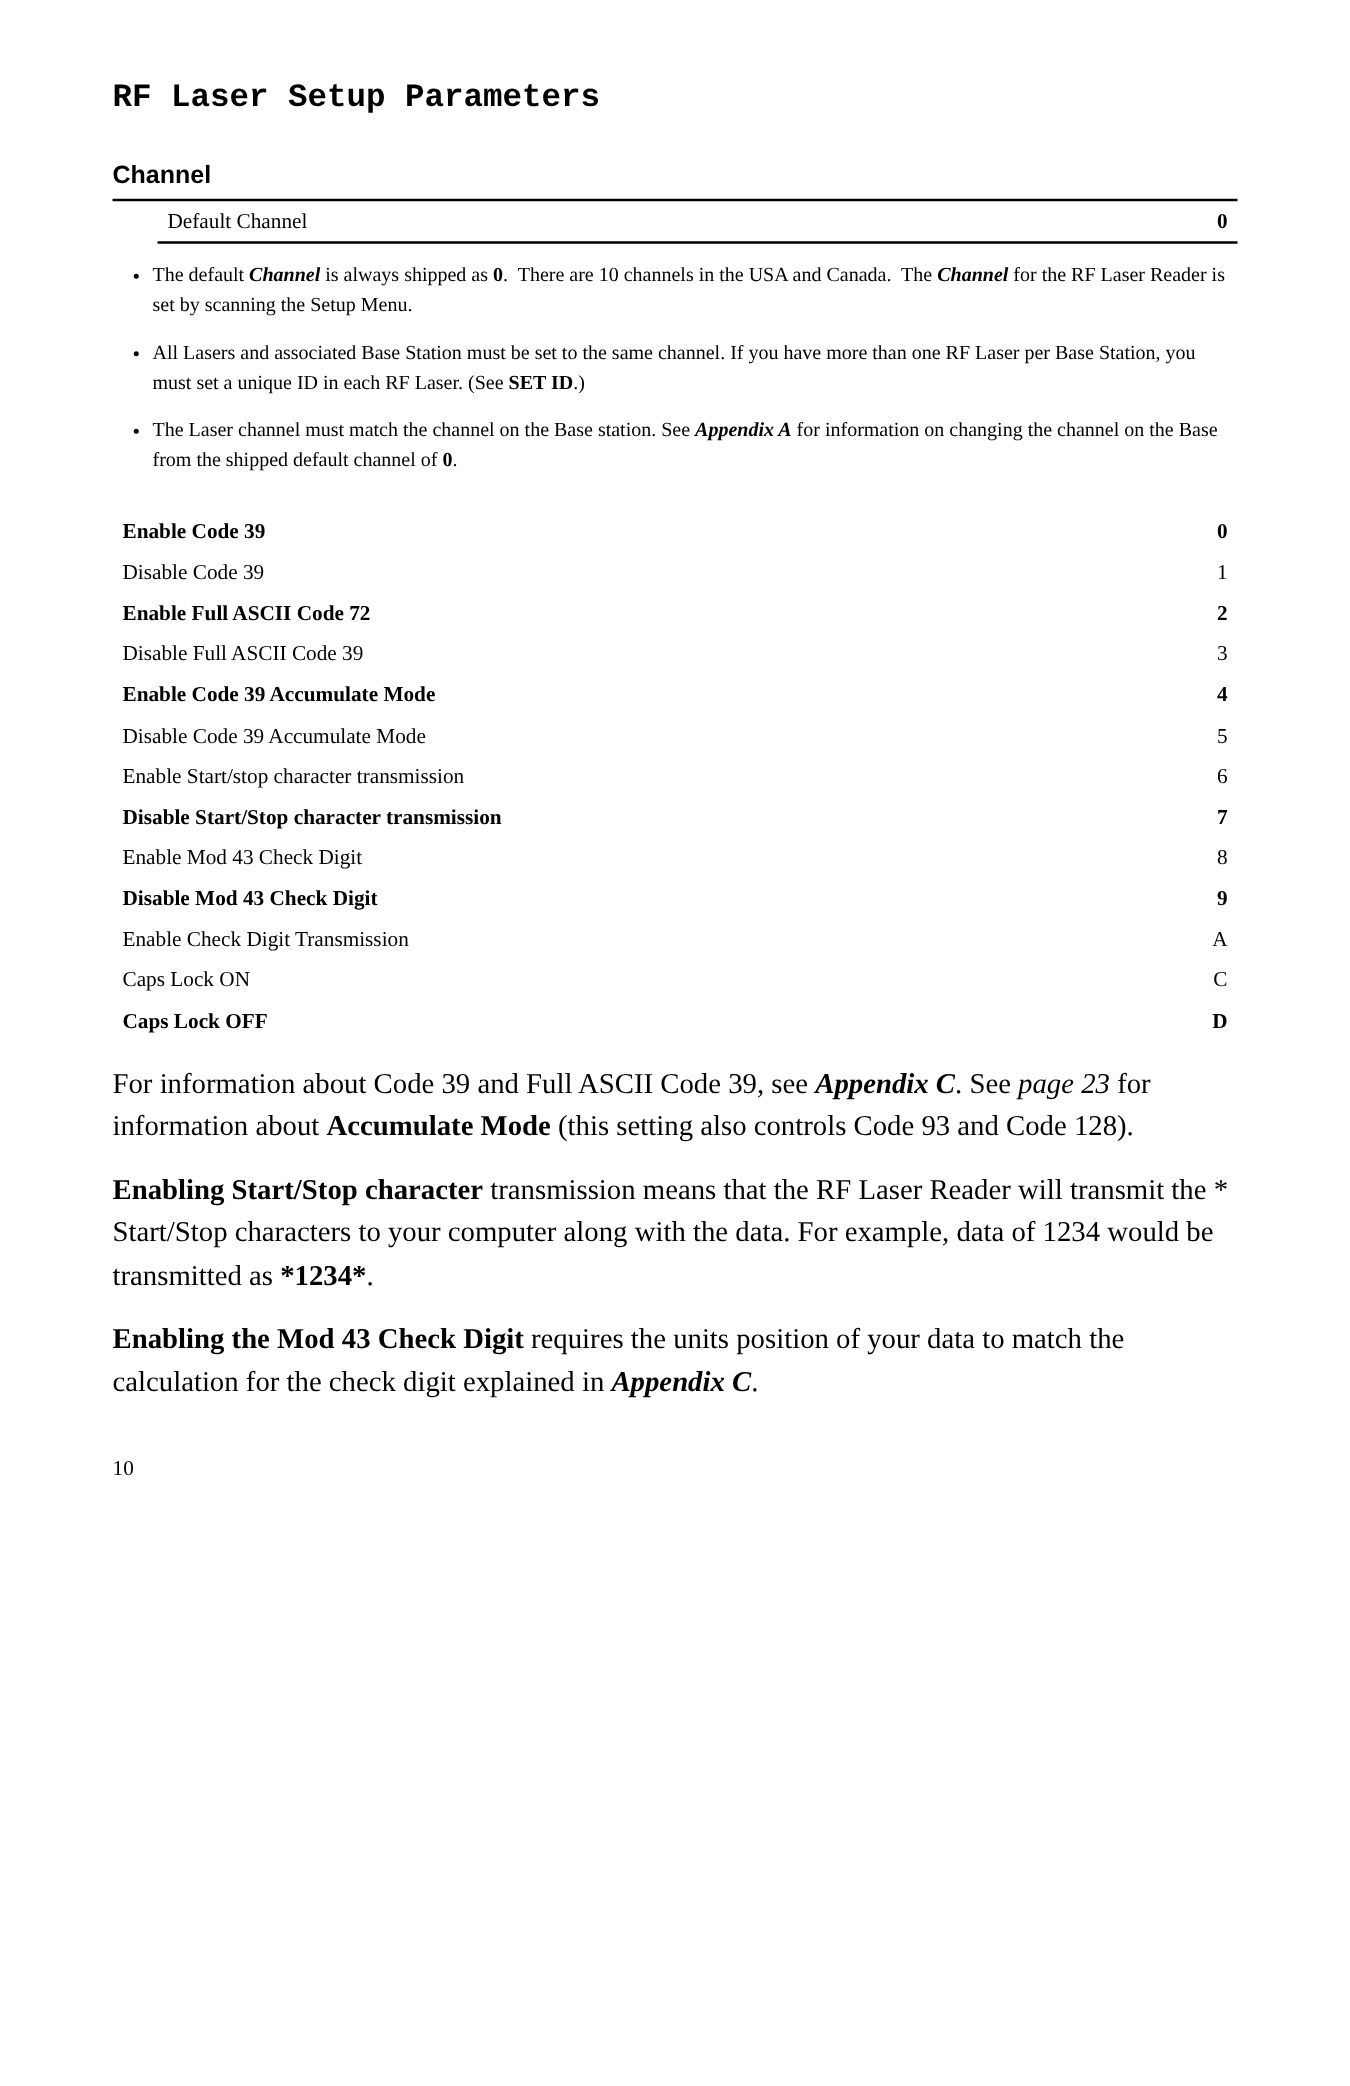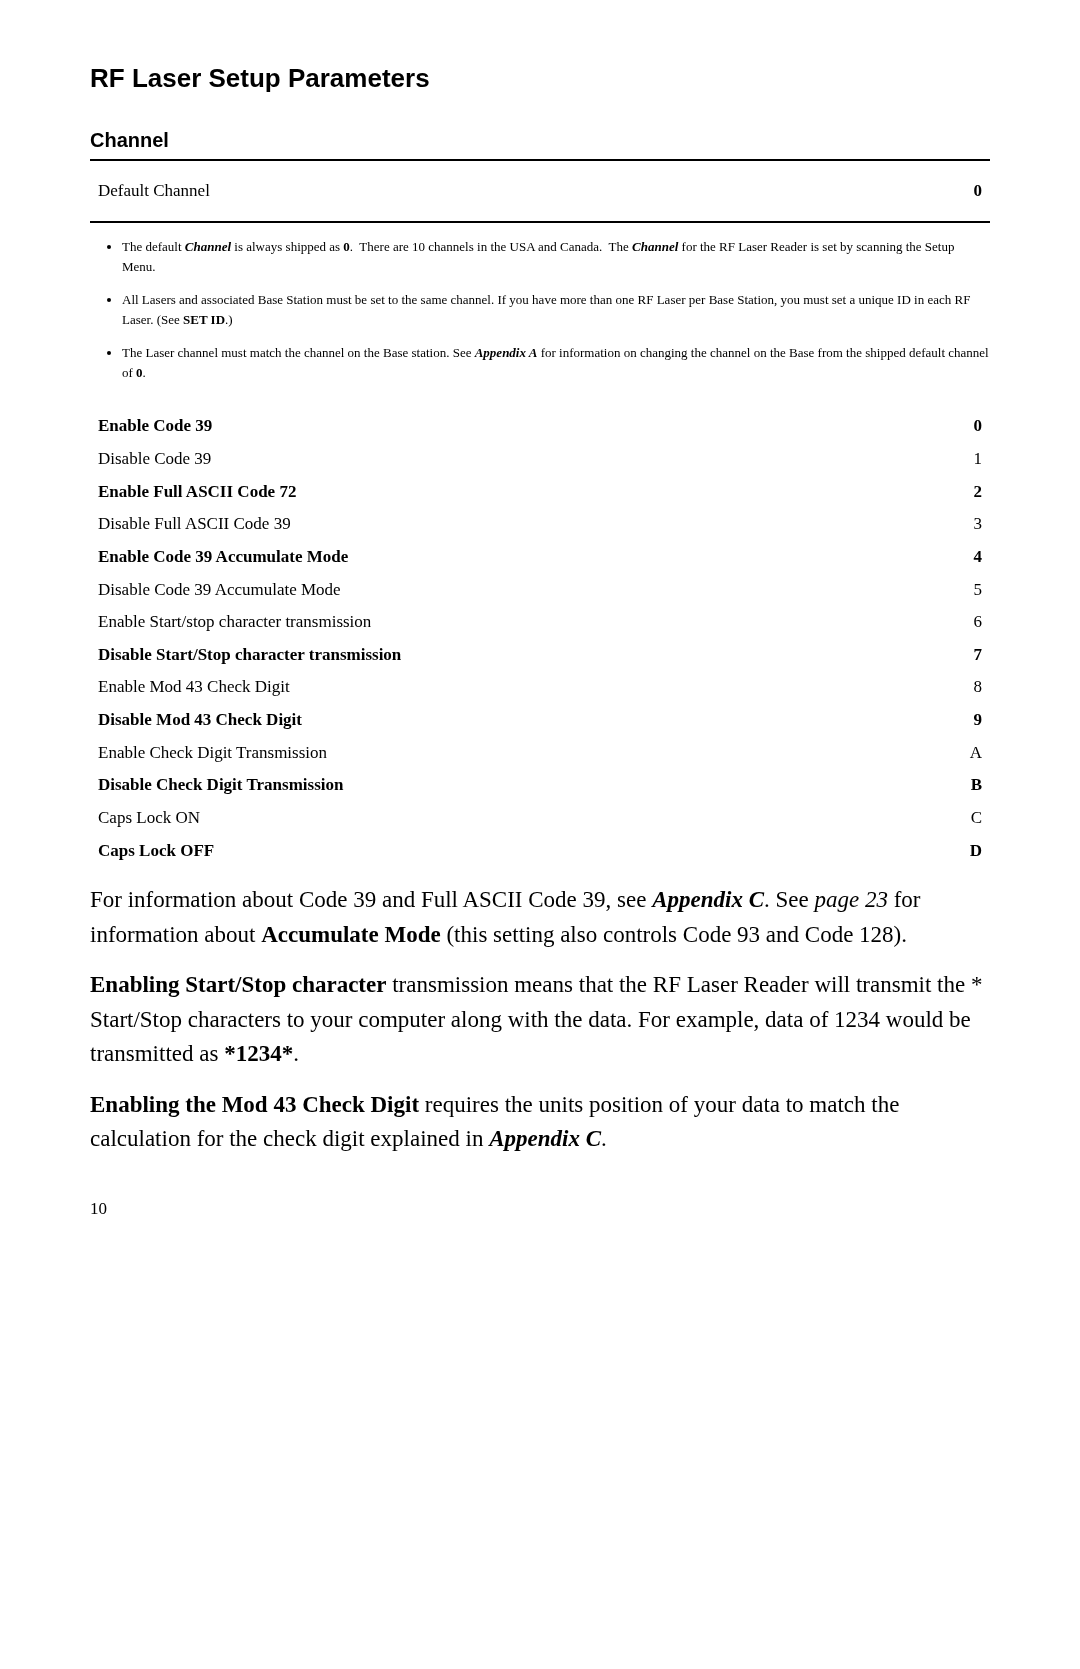--- a/index.html
+++ b/index.html
@@ -16,21 +16,21 @@
       line-height: 1.45;
       width: 1080px;
       min-height: 1669px;
       padding: 60px 90px 80px 90px;
     }
 
     .page-title {
       font-size: 26px;
       font-weight: bold;
       margin-bottom: 28px;
-      font-family: Liberation Sans, sans-serif;
+      font-family: Liberation Mono, monospace;
     }
 
     .section-heading {
       font-size: 20px;
       font-weight: bold;
       font-family: Arial, Helvetica, sans-serif;
       border-bottom: 2px solid #000;
       padding-bottom: 4px;
       margin-bottom: 0;
     }
@@ -56,37 +56,38 @@
       font-weight: bold;
     }
 
     .section-block {
       margin-bottom: 28px;
     }
 
     .channel-row {
       display: flex;
       justify-content: space-between;
-      padding: 18px 8px;
+      padding: 4px 8px;
       font-size: 17px;
       border-bottom: 1px solid #ccc;
+      margin-left: 36px;
     }
 
     .channel-row .channel-value {
       font-weight: bold;
     }
 
     .bullet-list {
       list-style: disc;
       margin: 14px 0 14px 32px;
     }
 
     .bullet-list li {
       margin-bottom: 14px;
-      font-size: 13px;
+      font-size: 16px;
       line-height: 1.5;
     }
 
     .para {
       font-size: 23px;
       line-height: 1.5;
       margin-bottom: 16px;
     }
 
     .page-number {
@@ -174,24 +175,20 @@
           <td>8</td>
         </tr>
         <tr class="bold-row">
           <td>Disable Mod 43 Check Digit</td>
           <td>9</td>
         </tr>
         <tr>
           <td>Enable Check Digit Transmission</td>
           <td>A</td>
         </tr>
-        <tr class="bold-row">
-          <td>Disable Check Digit Transmission</td>
-          <td>B</td>
-        </tr>
         <tr>
           <td>Caps Lock ON</td>
           <td>C</td>
         </tr>
         <tr class="bold-row">
           <td>Caps Lock OFF</td>
           <td>D</td>
         </tr>
       </tbody>
   </table>

